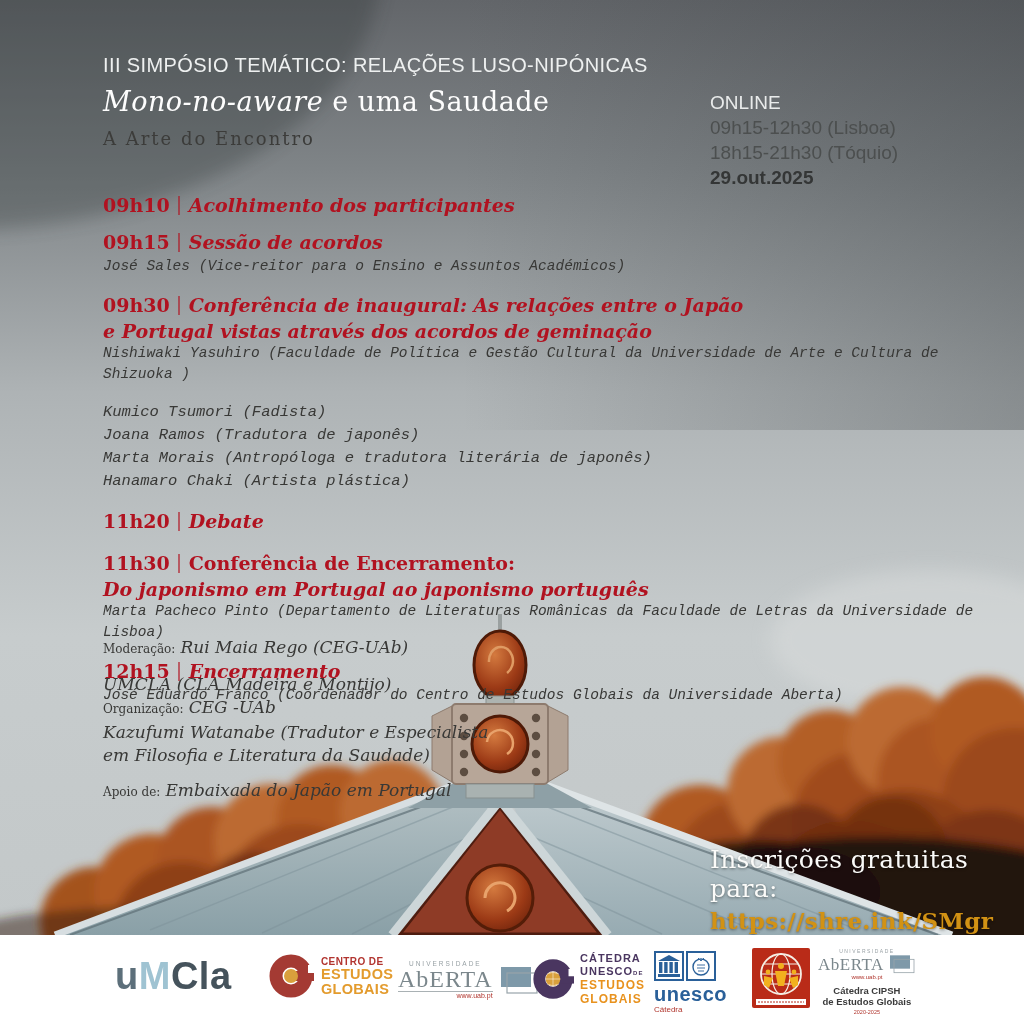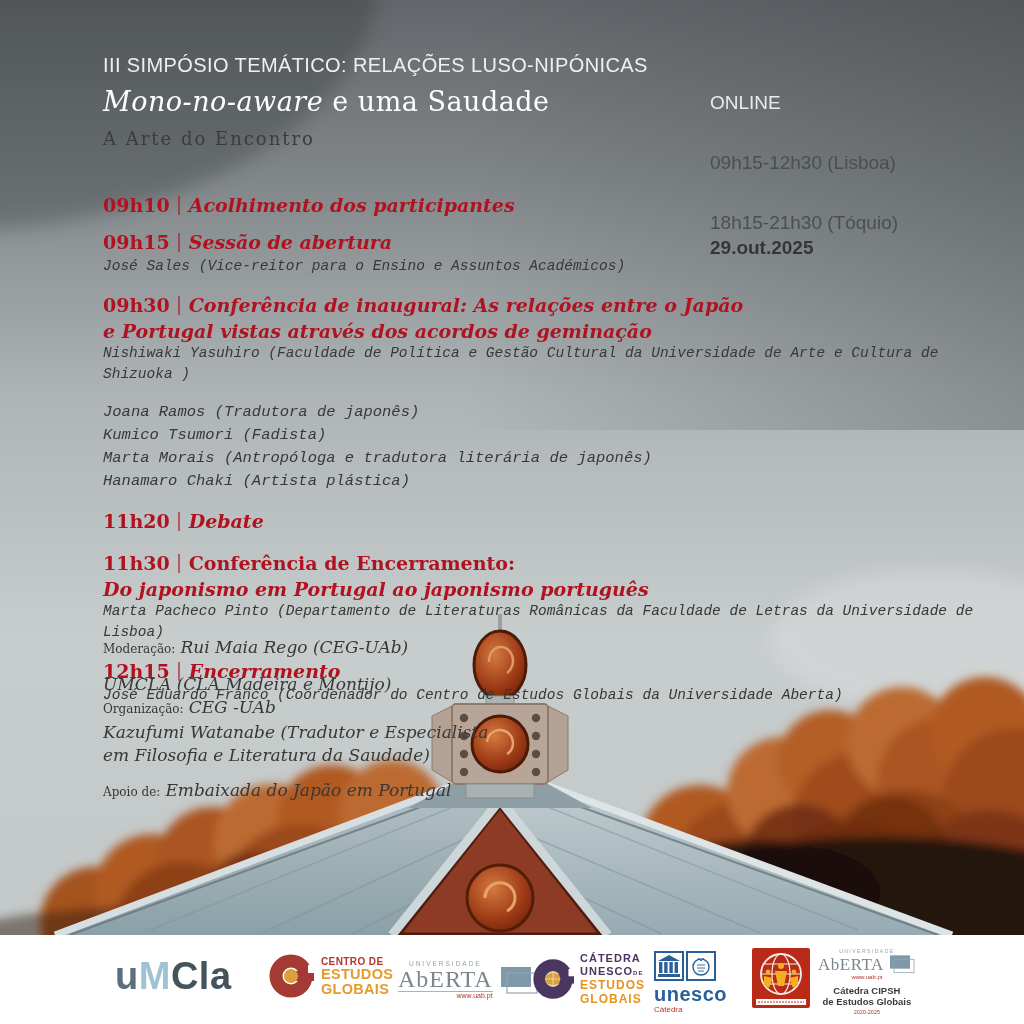--- a/index.html
+++ b/index.html
@@ -15,21 +15,21 @@
   .kicker { font-size:20px; color:#eef0f0; letter-spacing:.4px; font-weight:400; }
   .title { margin-top:9px; font-family:"DejaVu Serif","Liberation Serif",serif;
            font-size:27px; color:#fdfdfd; letter-spacing:.5px; }
   .title .em { font-style:italic; }
   .subtitle { margin-top:11px; font-family:"DejaVu Serif","Liberation Serif",serif;
               font-size:18px; color:#3c3c3a; letter-spacing:2px; }
 
   
   .info { position:absolute; left:710px; top:90px; font-size:19px; line-height:25px; }
   .info .mode { color:#e9ebeb; }
-  .info .tz { color:#4c4f4f;margin-top:35px; }
+  .info .tz { color:#4c4f4f; }
   .info .date { color:#343636; font-weight:bold; }
 
   
   .schedule { position:absolute; left:103px; top:193px; width:880px;
               font-family:"DejaVu Serif","Liberation Serif",serif; }
   .slot { margin-bottom:11px; }
   .slot-head { line-height:24px; }
   .time { color:#b11220; font-weight:bold; font-size:19px; }
   .sep { display:inline-block; width:2px; height:19px; background:#b11220;
          opacity:.6; margin:0 9px 0 8px; vertical-align:-3px; }
@@ -253,34 +253,34 @@
     <div class="date">29.out.2025</div>
   </div>
 
   <div class="schedule">
 
     <div class="slot">
       <div class="slot-head"><span class="time">09h10</span><span class="sep"></span><span class="stitle">Acolhimento dos participantes</span></div>
     </div>
 
     <div class="slot gap-lg">
-      <div class="slot-head"><span class="time">09h15</span><span class="sep"></span><span class="stitle">Sessão de abertura</span></div>
+      <div class="slot-head"><span class="time">09h15</span><span class="sep"></span><span class="stitle">Sessão de acordos</span></div>
       <div class="speaker">José Sales (Vice-reitor para o Ensino e Assuntos Académicos)</div>
     </div>
 
     <div class="slot gap-lg">
       <div class="slot-head"><span class="time">09h30</span><span class="sep"></span><span class="stitle">Conferência de inaugural: As relações entre o Japão</span></div>
       <div class="stitle2">e Portugal vistas através dos acordos de geminação</div>
       <div class="speaker">Nishiwaki Yasuhiro (Faculdade de Política e Gestão Cultural da Universidade de Arte e Cultura de Shizuoka )</div>
     </div>
 
     <div class="slot gap-lg">
       <div class="speaker-list">
+        <div class="speaker">Kumico Tsumori (Fadista)</div>
         <div class="speaker">Joana Ramos (Tradutora de japonês)</div>
-        <div class="speaker">Kumico Tsumori (Fadista)</div>
         <div class="speaker">Marta Morais (Antropóloga e tradutora literária de japonês)</div>
         <div class="speaker">Hanamaro Chaki (Artista plástica)</div>
       </div>
     </div>
 
     <div class="slot gap-lg">
       <div class="slot-head"><span class="time">11h20</span><span class="sep"></span><span class="stitle">Debate</span></div>
     </div>
 
     <div class="slot gap-lg">
@@ -299,20 +299,24 @@
     <div class="cred-line"><span class="cred-label">Moderação:</span> <span class="cred-value">Rui Maia Rego (CEG-UAb)</span></div>
     <div class="cred-block">
       <div class="cred-line cred-value">UMCLA (CLA Madeira e Montijo)</div>
       <div class="cred-line"><span class="cred-label">Organização:</span> <span class="cred-value">CEG -UAb</span></div>
       <div class="cred-line cred-value">Kazufumi Watanabe (Tradutor e Especialista</div>
       <div class="cred-line cred-value">em Filosofia e Literatura da Saudade)</div>
     </div>
     <div class="cred-line apoio"><span class="cred-label">Apoio de:</span> <span class="cred-value">Embaixada do Japão em Portugal</span></div>
   </div>
 
+  <div class="registration">
+    <div class="reg-label">Inscrições gratuitas para:</div>
+    <div class="reg-url">https://shre.ink/SMgr</div>
+  </div>
 
   <div class="footer">
 
     <div class="logo umcla">
       <div class="umcla-word"><span class="lt1">u</span><span class="lt2">M</span><span class="lt3">Cla</span></div>
       <div class="umcla-bar"></div>
     </div>
 
     <div class="logo ceg">
       <svg width="46" height="46" viewBox="0 0 46 46">

